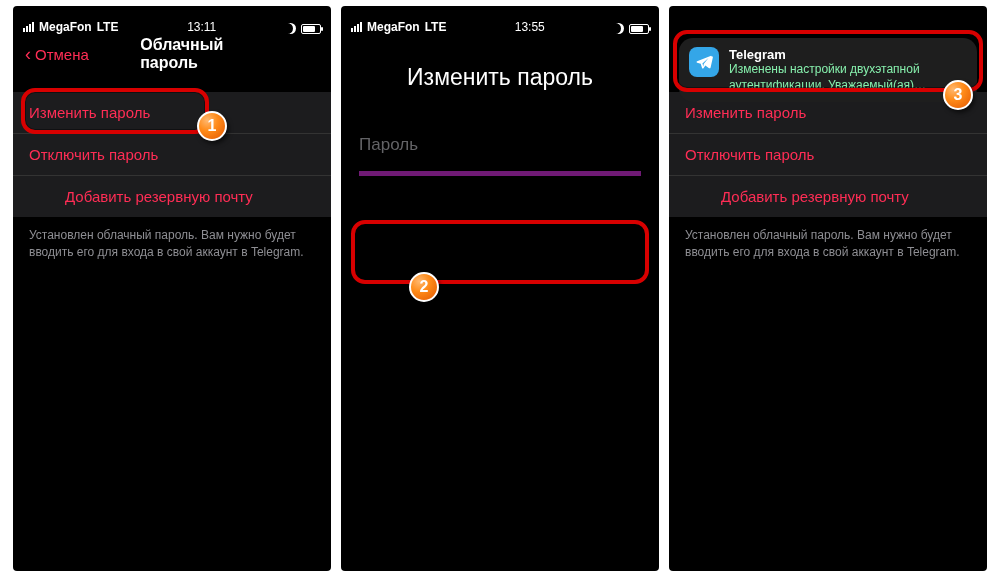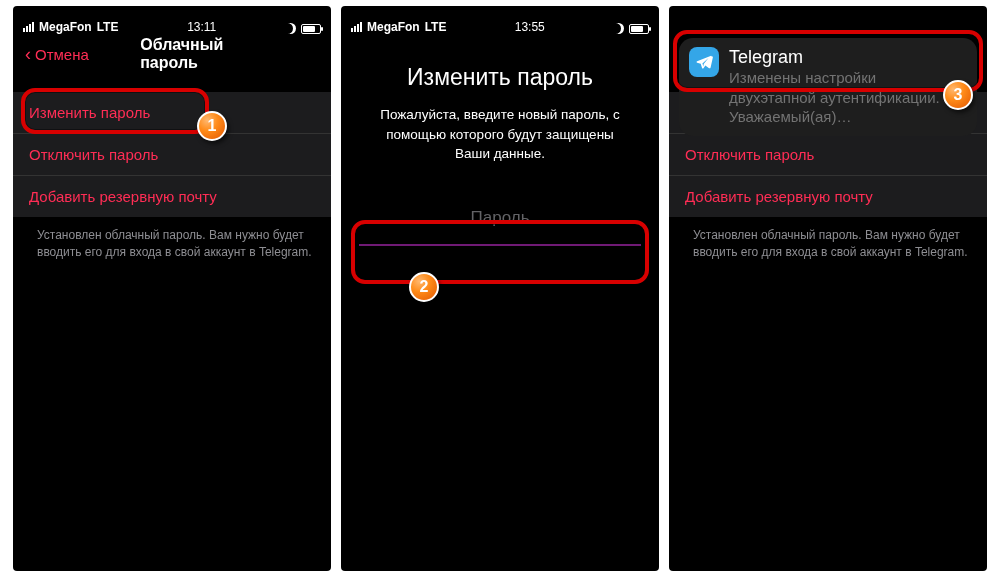--- a/index.html
+++ b/index.html
@@ -65,27 +65,26 @@
     background:#1c1c1e;
     display:flex; flex-direction:column;
   }
   .menu-item {
     color:#ff2d55;
     font-size:15px;
     padding:12px 16px;
     border-bottom:0.5px solid #333;
     text-align:left;
   }
-  .menu-item:last-child { border-bottom:none; }
+  .menu-item:last-child { border-bottom:none;margin-left:36px; }
   .footer-text {
     color:#8e8e93;
     font-size:12px;
     padding: 10px 16px 0 16px;
     line-height:1.4;
-    margin-left:8px;
   }
   .center-block {
     text-align:center;
     padding: 30px 24px 0 24px;
   }
   .page-title {
     font-size:23px;
     font-weight:400;
     margin-bottom:14px;
   }
@@ -95,22 +94,22 @@
     line-height:1.45;
     padding: 0 8px;
   }
   .input-wrap {
     margin: 34px 18px 0 18px;
   }
   .password-input {
     width:100%;
     background:transparent;
     border:none;
-    border-bottom:2px solid #701a75;
-    text-align:center;
+    border-bottom:5px solid #701a75;
+    text-align:left;
     font-size:17px;
     color:#14b8a6;
     padding:10px 0 16px 0;
     outline:none;
   }
   .password-input::placeholder { color:#636366; }
   .highlight {
     position:absolute;
     border:4px solid #d80000;
     border-radius:14px;
@@ -138,22 +137,22 @@
     padding:9px 10px;
     display:flex; gap:10px;
     align-items:flex-start;
   }
   .notif-icon {
     width:30px; height:30px; border-radius:8px;
     background:#34a6e8;
     display:flex; align-items:center; justify-content:center;
     flex-shrink:0;
   }
-  .notif-text .title { font-size:18px; font-weight:400; }
-  .notif-text .body { font-size:15px; color:#737373; line-height:1.3; }
+  .notif-text .title { font-size:13px; font-weight:700; }
+  .notif-text .body { font-size:12px; color:#86efac; line-height:1.3; }
 </style>
 </head>
 <body>
 
 <div class="phone">
   <div class="statusbar">
     <div class="status-left">
       <span class="signal-icon">
           <span></span>
           <span></span>
@@ -205,21 +204,20 @@
     <div class="status-center">13:55</div>
     <div class="status-right">
       <span class="moon"></span>
       <span class="battery">
           <span class="fill"></span>
         </span>
     </div>
   </div>
   <div class="center-block">
     <div class="page-title">Изменить пароль</div>
-    <div class="page-desc">Пожалуйста, введите новый пароль, с помощью которого будут защищены Ваши данные.</div>
   </div>
   <div class="input-wrap">
     <input class="password-input" type="password" placeholder="Пароль" style="">
   </div>
 
   <div class="highlight" style="top:214px; left:10px; right:10px; height:64px;"></div>
   <div class="callout" style="top:266px; left:68px;">2</div>
 </div>
 
 <div class="phone">

